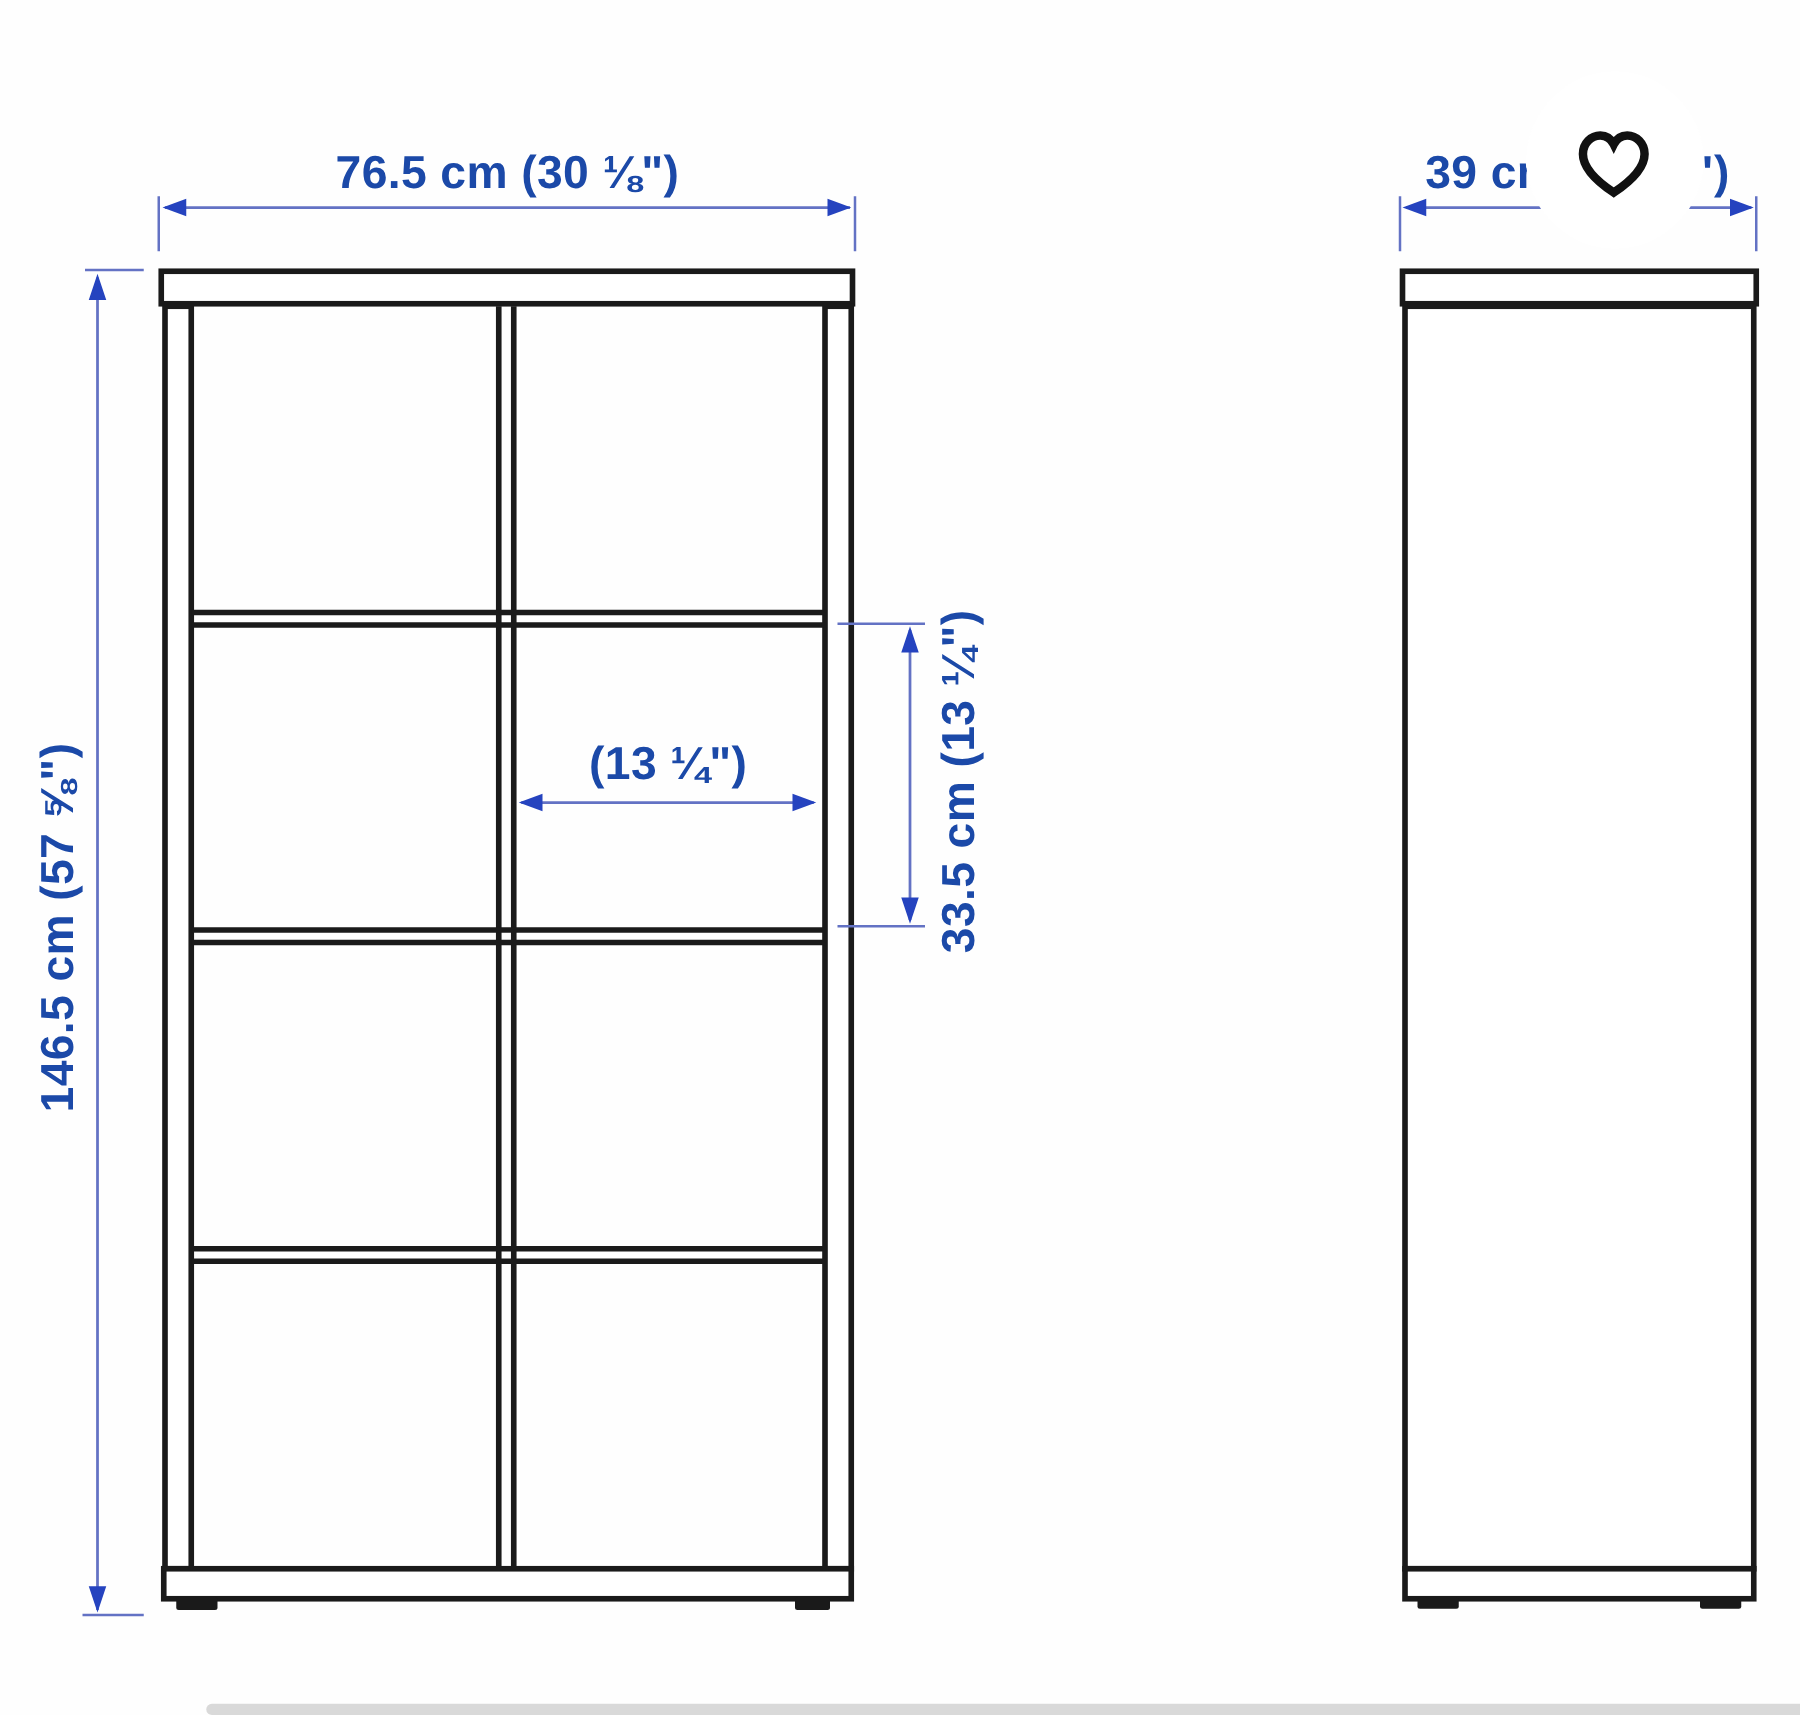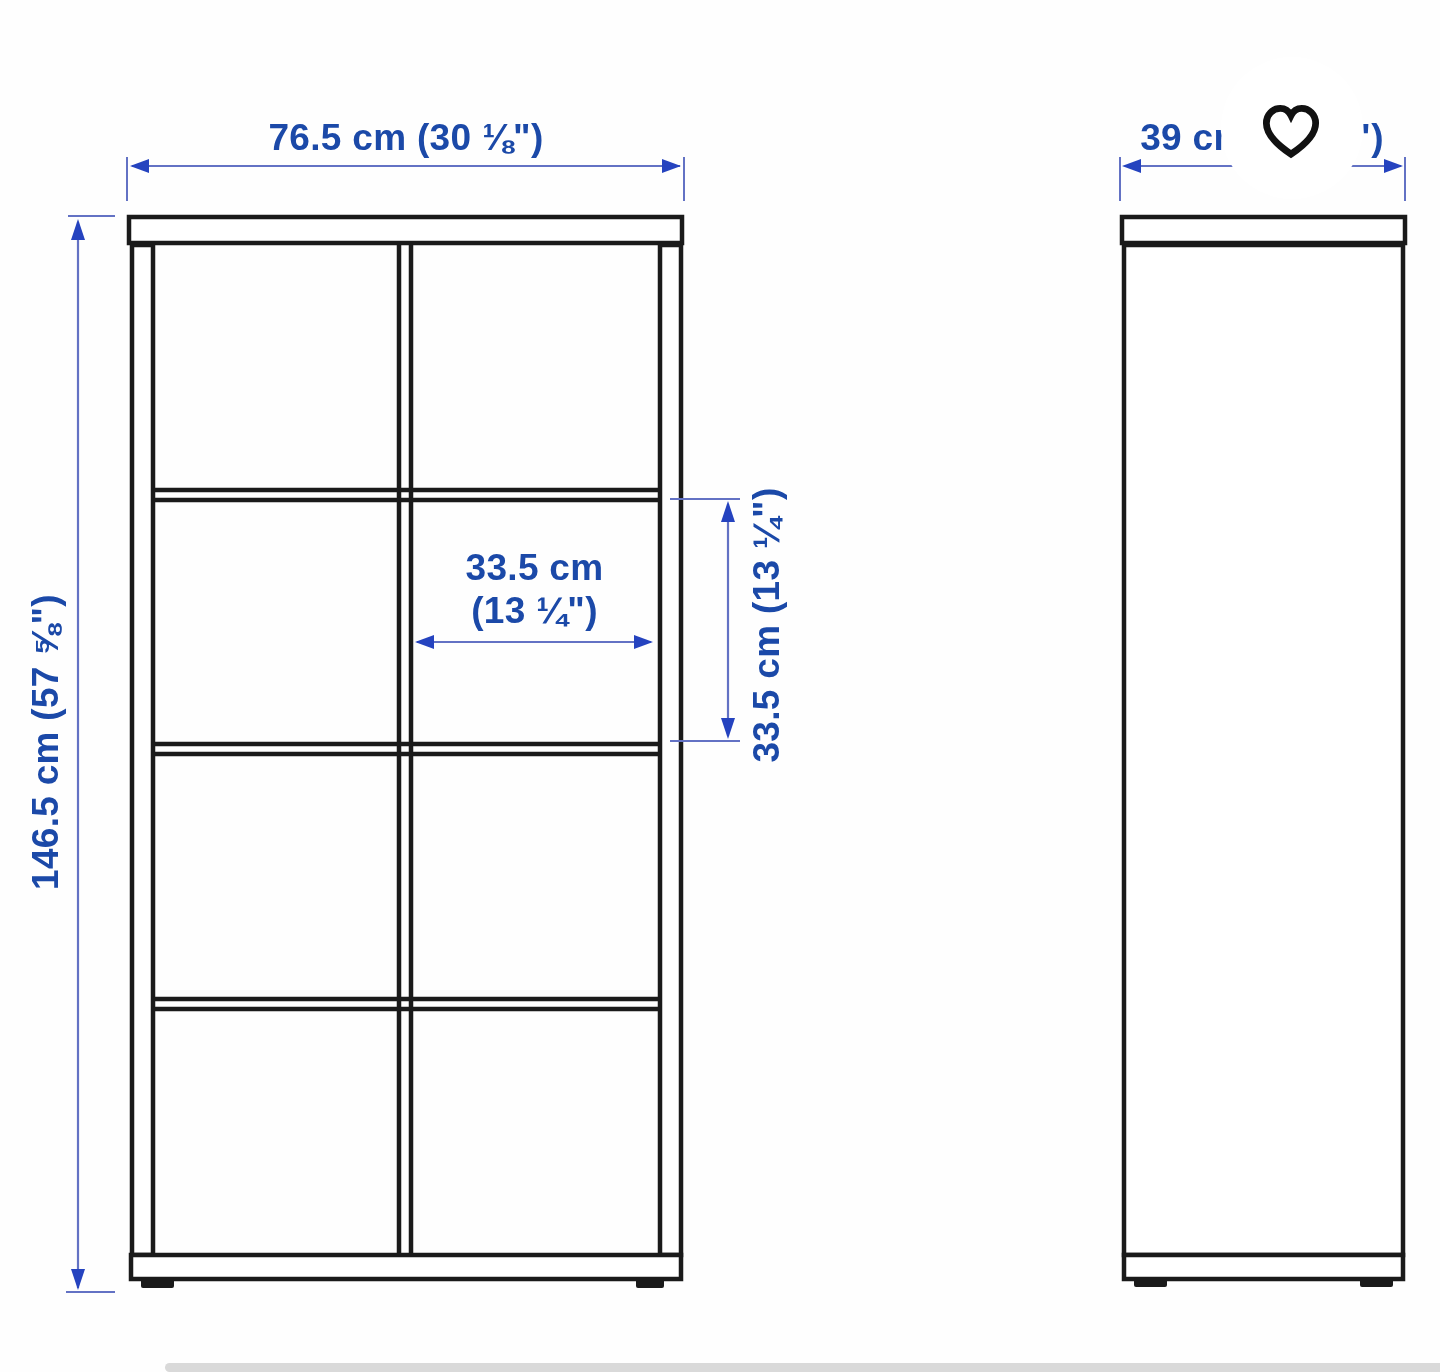--- a/index.html
+++ b/index.html
@@ -116,21 +116,20 @@
       <line class="dim-stroke" stroke-width="2.2" x1="1125" y1="166" x2="1401" y2="166"></line>
       <polygon class="arrow-fill" points="1122,166 1141,159 1141,173"></polygon>
       <polygon class="arrow-fill" points="1403,166 1384,159 1384,173"></polygon>
     </g>
   </svg>
 
   <div class="dim-label" style="left:130px;top:116px;width:552px;">76.5 cm (30 ⅛")</div>
 
   <div class="dim-label rot" style="left:-236px;top:722px;width:560px;height:40px;">146.5 cm (57 ⅝")</div>
 
-  <div class="dim-label" style="left:407px;top:546px;width:255px;">33.5 cm</div>
   <div class="dim-label" style="left:407px;top:589px;width:255px;">(13 ¼")</div>
 
   <div class="dim-label rot" style="left:595px;top:605px;width:340px;height:40px;">33.5 cm (13 ¼")</div>
 
   <div class="dim-label" style="left:1130px;top:116px;width:264px;">39 cm (15 ⅜")</div>
 
   <div class="fav-circle"></div>
   <div class="fav-heart">
     <svg viewBox="0 0 24 22">
       <path d="M12 20.2 C6.9 16.8 3.3 13.1 3.3 9.3 C3.3 6.3 5.6 4.1 8.2 4.1 C9.8 4.1 11.2 5.0 12 6.6 C12.8 5.0 14.2 4.1 15.8 4.1 C18.4 4.1 20.7 6.3 20.7 9.3 C20.7 13.1 17.1 16.8 12 20.2 Z"></path>

